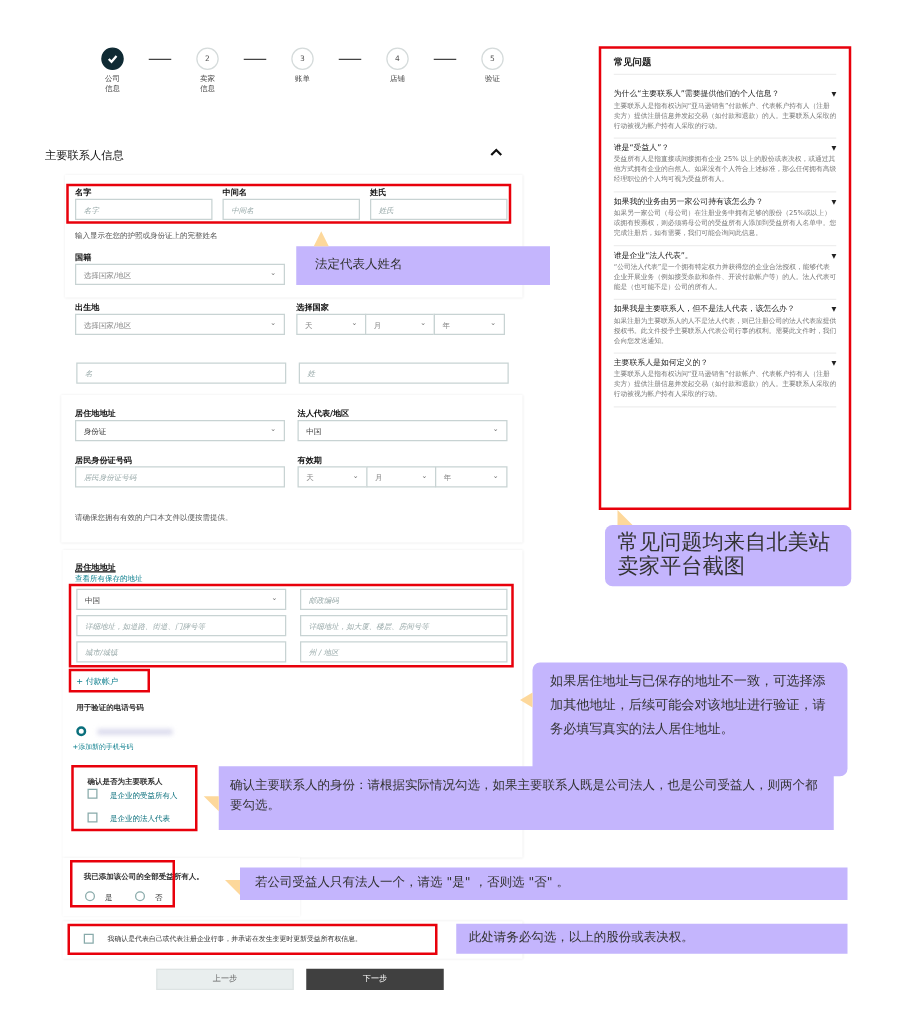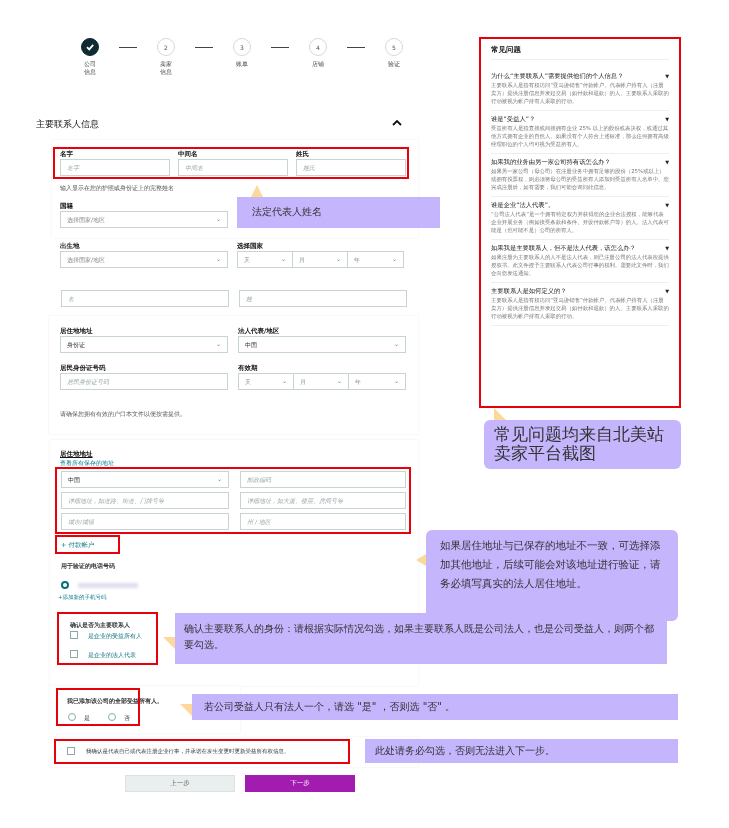--- a/index.html
+++ b/index.html
@@ -36,21 +36,21 @@
     .callout .tail { position: absolute; width: 0; height: 0; }
 
     .checkbox { position: absolute; width: 8px; height: 8px; border: 1px solid #8aa; background: #fff; }
     .radio { position: absolute; width: 8px; height: 8px; border: 1px solid #8aa; border-radius: 50%; background: #fff; }
     .radio.selected { border: 2.5px solid #0a6f7c; }
     .small-text { position: absolute; font-size: 6px; color: #333; }
     .blurred { position: absolute; width: 60px; height: 5px; background: #dde; filter: blur(1.5px); }
 
     .btn { position: absolute; height: 17px; font-size: 6.5px; display: flex; align-items: center; justify-content: center; }
     .btn.prev { background: #e9eeee; color: #666; border: 1px solid #dde3e3; }
-    .btn.next { background: #a21caf; color: #fff; }
+    .btn.next { background: #404040; color: #fff; }
 
     
     .faq { position: absolute; left: 479px; top: 37px; width: 202px; height: 371px; border: 2px solid #e8000b; background: #fff; padding: 6px 10px 6px 10px; }
     .faq-title { font-size: 7.5px; font-weight: bold; color: #222; margin-bottom: 8px; padding-bottom: 4px; border-bottom: 1px solid #eee; }
     .faq-item { border-bottom: 1px solid #eee; padding: 4px 0 5px 0; position: relative; }
     .faq-q { font-size: 6.3px; color: #222; padding-right: 14px; line-height: 8px; }
     .faq-caret { position: absolute; right: 0; top: 5px; font-size: 5px; color: #222; }
     .faq-a { font-size: 5.4px; color: #777; line-height: 8px; margin-top: 1px; }
   </style>
 </head>
@@ -235,14 +235,14 @@
   <span>确认主要联系人的身份：请根据实际情况勾选，如果主要联系人既是公司法人，也是公司受益人，则两个都要勾选。</span>
   <div class="tail" style="left:-12px; top:24px; border-top:0 solid transparent; border-bottom:12px solid transparent; border-right:12px solid #fdd89b;"></div>
 </div>
 
 <div class="callout" style="left:192px; top:694px; width:486px; height:26px; padding:4px 12px; font-size:10px; line-height:18px;">
   <span>若公司受益人只有法人一个，请选 "是" ，否则选 "否" 。</span>
   <div class="tail" style="left:-12px; top:10px; border-top:0 solid transparent; border-bottom:12px solid transparent; border-right:12px solid #fdd89b;"></div>
 </div>
 
 <div class="callout" style="left:365px; top:739px; width:313px; height:24px; padding:3px 10px; font-size:10px; line-height:18px;">
-  <span>此处请务必勾选，否则无法进入下一步。</span>
+  <span>此处请务必勾选，以上的股份或表决权。</span>
 </div>
 
 </body></html>

